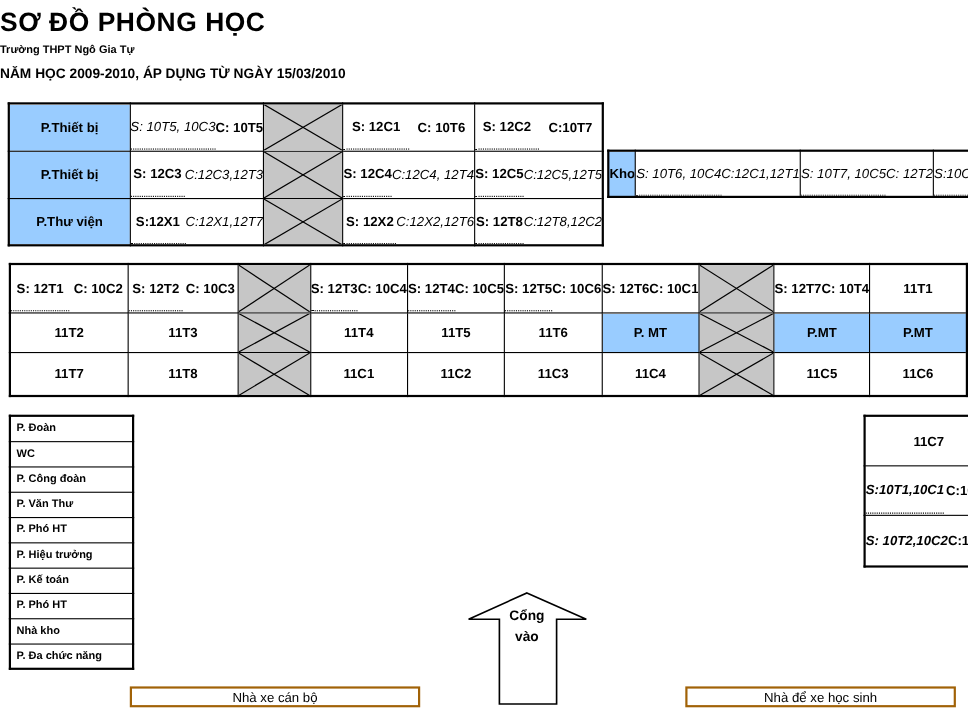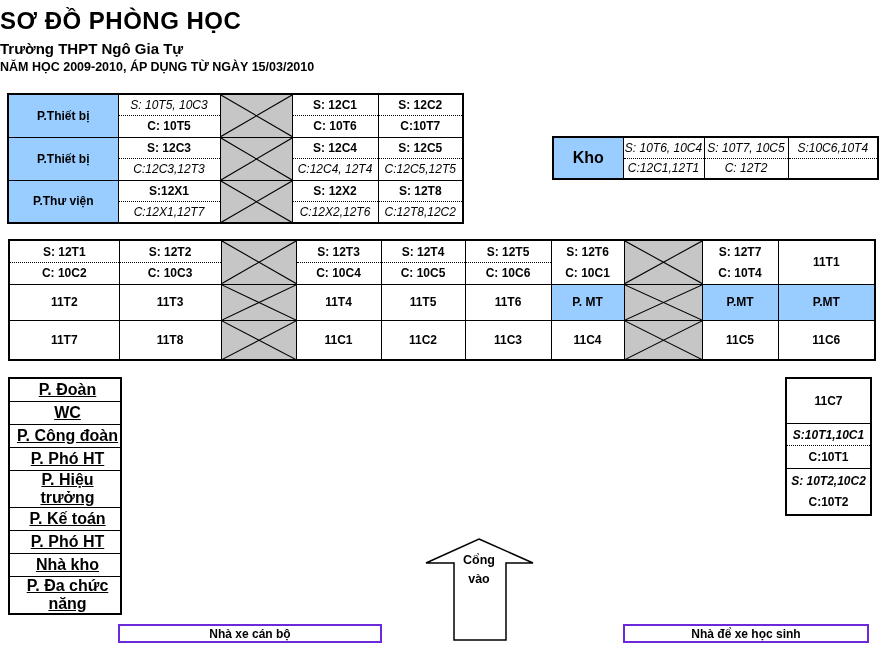--- a/index.html
+++ b/index.html
@@ -2,47 +2,47 @@
 <html style="--blue: #99ccff; --gray: #c6c6c6;"><head>
 <meta charset="utf-8">
 <style>
   * { margin:0; padding:0; box-sizing:border-box; }
   html,body { background:#fff; }
   body { font-family:"Liberation Sans","DejaVu Sans",sans-serif; color:#000; }
   .canvas { position:relative; width:880px; height:651px; background:#fff; overflow:hidden; }
 
   .hdr { position:absolute; left:0; width:100%; text-align:left; font-weight:bold; white-space:nowrap; }
   .hdr.title  { top:7px;  font-size:24px; letter-spacing:.5px; }
-  .hdr.school { top:40px; font-size:15px; }
+  .hdr.school { top:40px; font-size:10px; }
   .hdr.term   { top:60px; font-size:12.5px; }
 
   table.tbl { position:absolute; border-collapse:collapse; table-layout:fixed;
               font-size:12px; font-weight:bold; text-align:center; border:2px solid #000; }
   .tbl td { border:1px solid #000; padding:0; vertical-align:middle; overflow:hidden; }
 
   .blue   { background:var(--blue,#99ccff); }
   .x-cell { background:var(--gray,#c6c6c6); position:relative; }
   .x-cell svg { position:absolute; top:0; left:0; width:100%; height:100%; display:block; }
   .x-cell line { stroke:#000; stroke-width:1.1; vector-effect:non-scaling-stroke; }
 
-  .scw { display:flex; flex-direction:column; width:100%; }
+  .scw { display:flex; flex-direction:row; width:100%; }
   .scw .h { flex:1; display:flex; align-items:center; justify-content:center; white-space:nowrap; }
   .scw .h.dot { border-bottom:1px dotted #000; }
   .tl  .scw { height:41px; }
   .kho .scw { height:39px;justify-content:center; }
   .mid .scw { height:42px; }
   .rc  .scw { height:43px; }
 
   .reg-it  { font-weight:normal; font-style:italic; }
   .bold-it { font-style:italic; }
   .kho-tbl { font-size:11px; }
 
-  .office-list td { text-align:center; padding-left:5px; font-size:16px;text-decoration:underline; }
-
-  .park { position:absolute; border:2px solid #6d28d9; background:#fff; font-weight:bold;
+  .office-list td { text-align:left; padding-left:5px; font-size:10px; }
+
+  .park { position:absolute; border:2px solid #a16207; background:#fff; font-weight:normal;
           font-size:12px; text-align:center; display:flex; align-items:center; justify-content:center; }
 
   .gate-arrow { position:absolute; left:424px; top:538px; }
   .gate-arrow polygon { fill:#fff; stroke:#000; stroke-width:1.5; }
   .gate-text { position:absolute; left:433px; top:551px; width:92px; text-align:center;
                font-weight:bold; font-size:12.5px; line-height:19px; }
 </style>
 </head>
 <body>
 
@@ -147,21 +147,21 @@
 
   <table class="tbl kho kho-tbl" style="left:552px; top:136px;">
     <colgroup>
         <col style="width:70px">
         <col style="width:81px">
         <col style="width:84px">
         <col style="width:90px">
       </colgroup>
     <tbody>
         <tr style="height:42px">
-      <td class="blue" style="font-size:16px">Kho</td>
+      <td class="blue" style="font-size:12px">Kho</td>
       <td>
             <div class="scw">
         <div class="h dot reg-it">S: 10T6, 10C4</div>
         <div class="h reg-it">C:12C1,12T1</div>
             </div>
           </td>
       <td>
             <div class="scw">
         <div class="h dot reg-it">S: 10T7, 10C5</div>
         <div class="h reg-it">C: 12T2</div>
@@ -303,20 +303,23 @@
         <tr style="height:23px">
           <td>P. Đoàn</td>
         </tr>
     <tr style="height:23px">
           <td>WC</td>
         </tr>
     <tr style="height:23px">
           <td>P. Công đoàn</td>
         </tr>
     <tr style="height:23px">
+          <td>P. Văn Thư</td>
+        </tr>
+    <tr style="height:23px">
           <td>P. Phó HT</td>
         </tr>
     <tr style="height:23px">
           <td>P. Hiệu trưởng</td>
         </tr>
     <tr style="height:23px">
           <td>P. Kế toán</td>
         </tr>
     <tr style="height:23px">
           <td>P. Phó HT</td>

